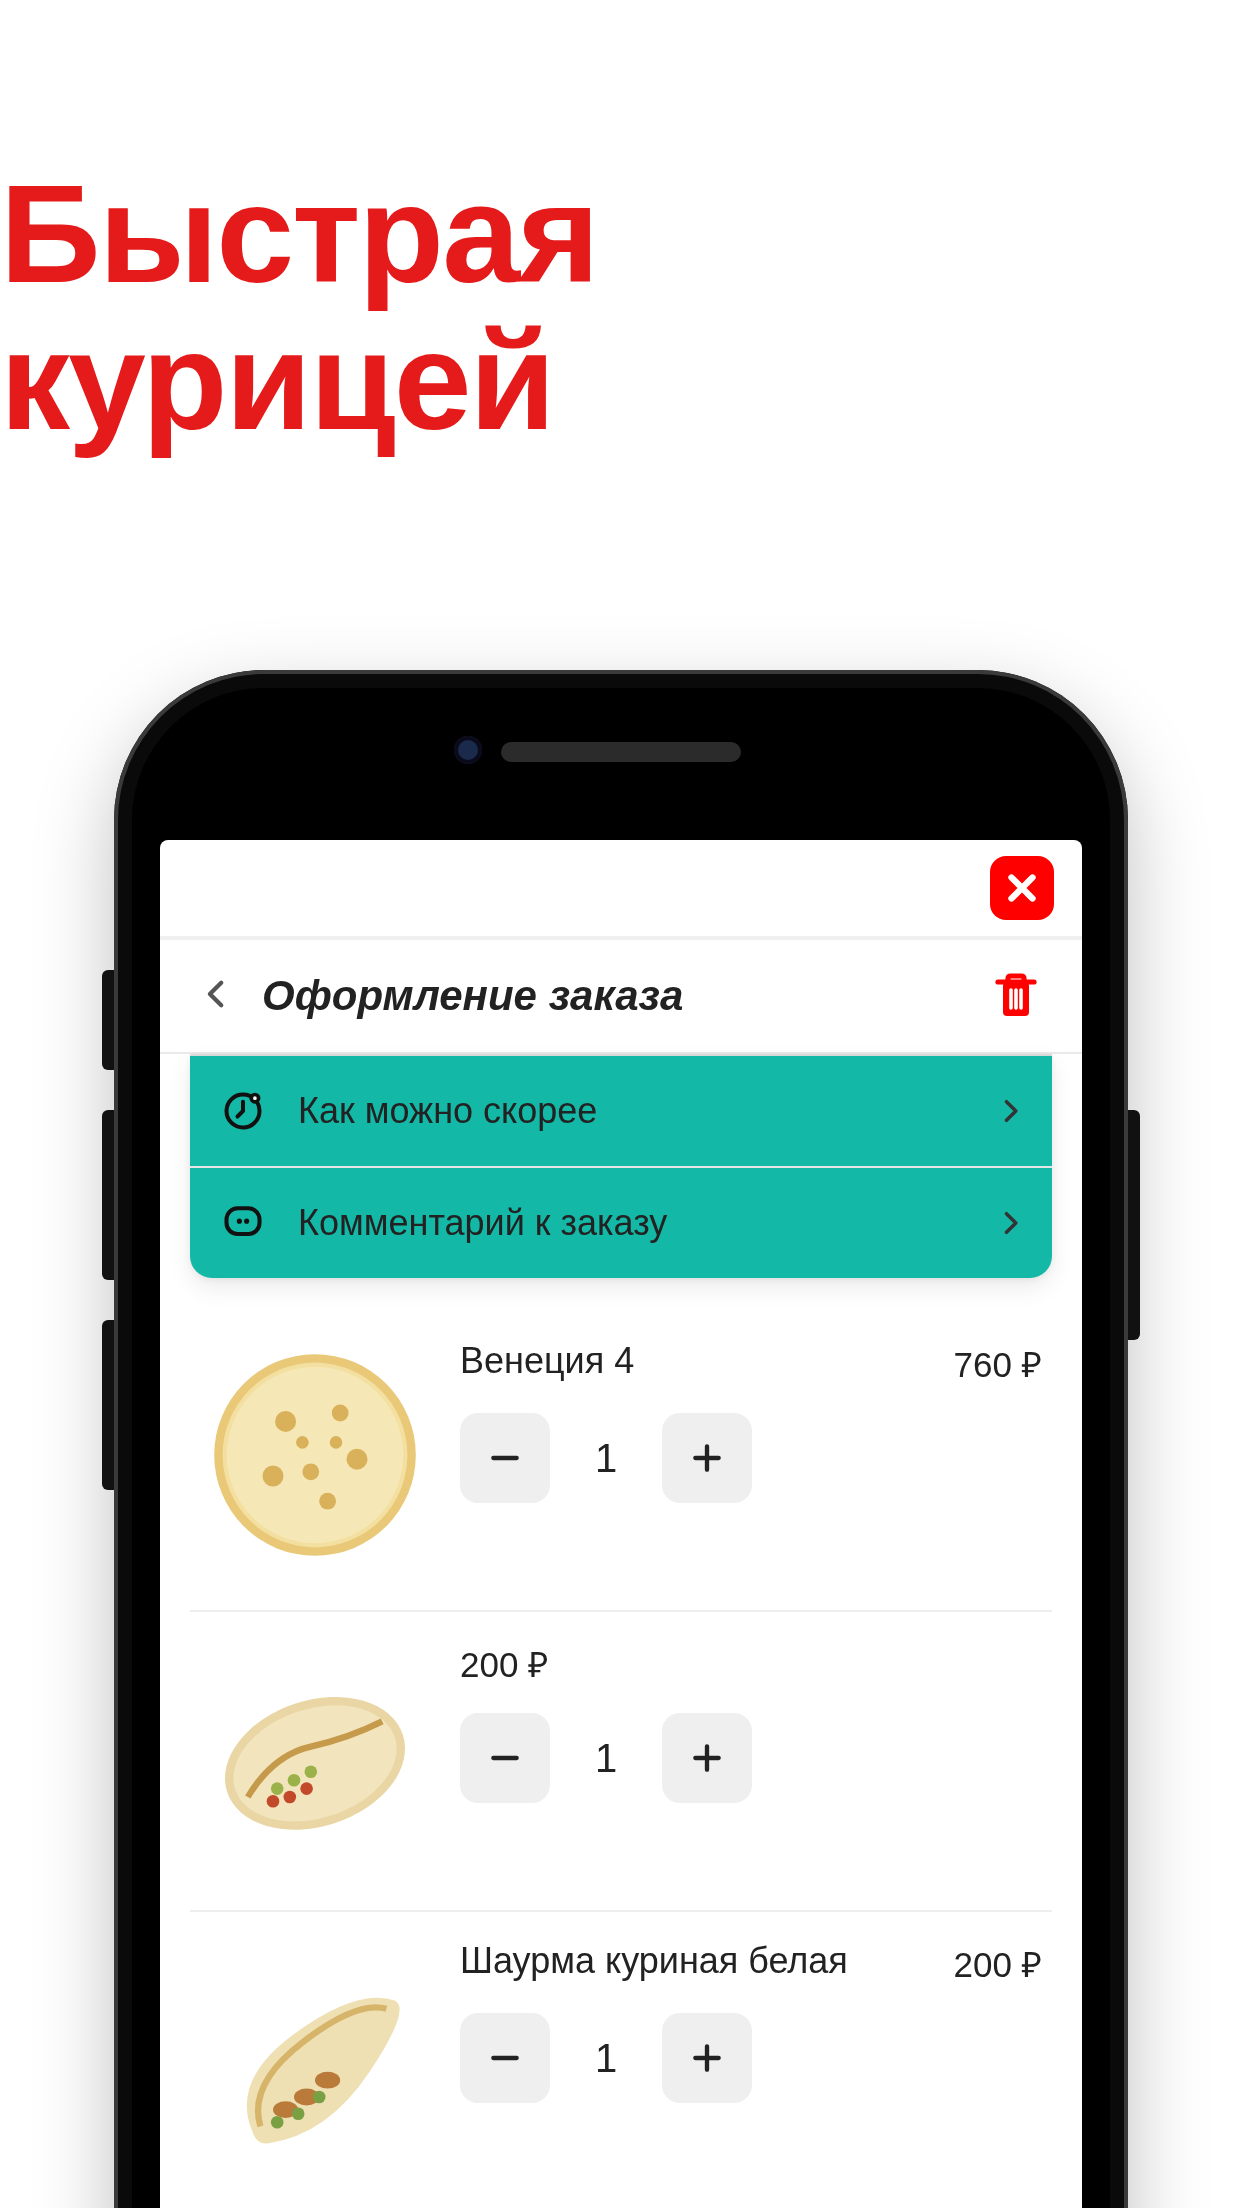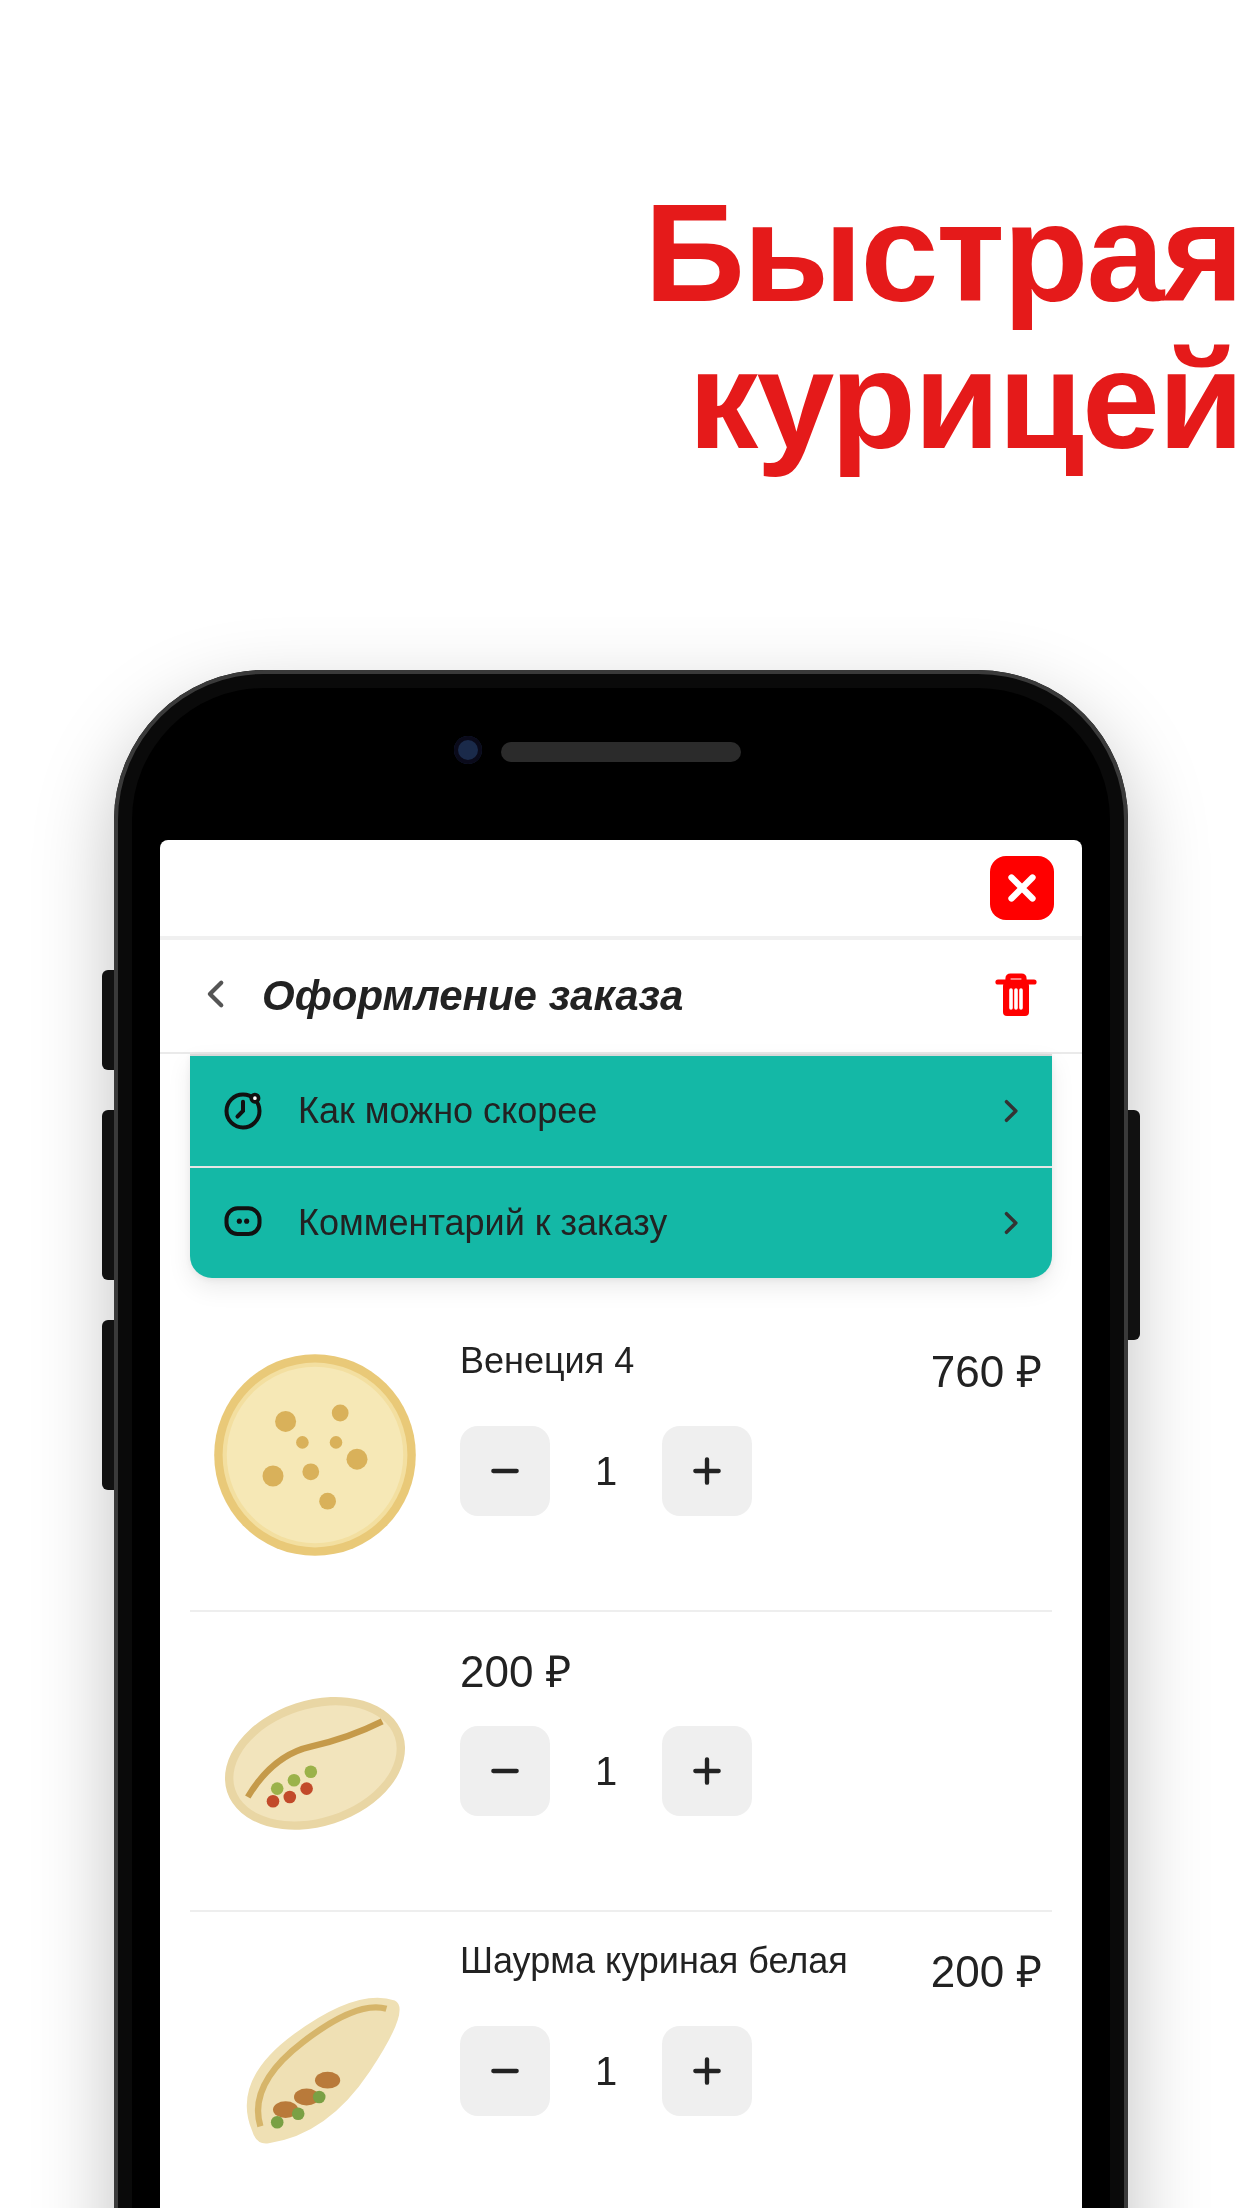--- a/index.html
+++ b/index.html
@@ -2,27 +2,26 @@
 <html><head>
 <meta charset="utf-8">
 <style>
   * { box-sizing: border-box; margin: 0; padding: 0; }
   html, body { width: 1242px; height: 2208px; background: #ffffff; font-family: -apple-system, "Helvetica Neue", Arial, sans-serif; overflow: hidden; }
   .hero-title {
     position: absolute;
     top: 160px;
     left: 0;
     width: 1242px;
-    text-align: right;
+    text-align: left;
     color: #e51a1a;
     font-weight: 800;
     font-size: 140px;
     line-height: 1.05;
     letter-spacing: -2px;
-    margin-top: 19px;
   }
   
   .phone {
     position: absolute;
     left: 114px;
     top: 670px;
     width: 1014px;
     height: 1800px;
     background: #0a0a0a;
     border-radius: 150px;
@@ -100,21 +99,21 @@
   .item:last-child { border-bottom: none; }
   .thumb {
     width: 230px; height: 230px; border-radius: 8px;
     display:flex; align-items:center; justify-content:center;
     flex: 0 0 230px;
   }
   .pizza-svg { width: 210px; height:210px; }
   .item-main { flex:1; }
   .item-top { display:flex; justify-content:space-between; align-items:flex-start; gap:20px; }
   .item-name { font-size:36px; color:#222; }
-  .item-price { font-size:44px; color:#222; white-space:nowrap; font-weight:500; }
+  .item-price { font-size:35px; color:#222; white-space:nowrap; font-weight:500; }
   .qty {
     margin-top: 26px;
     display:flex; align-items:center; gap:36px;
   }
   .qty-btn {
     width: 90px; height: 90px; border-radius:18px; background:#efefef;
     display:flex; align-items:center; justify-content:center;
     font-size:54px; color:#222; user-select:none;
   }
   .qty-val { font-size:40px; color:#222; width:40px; text-align:center; }

